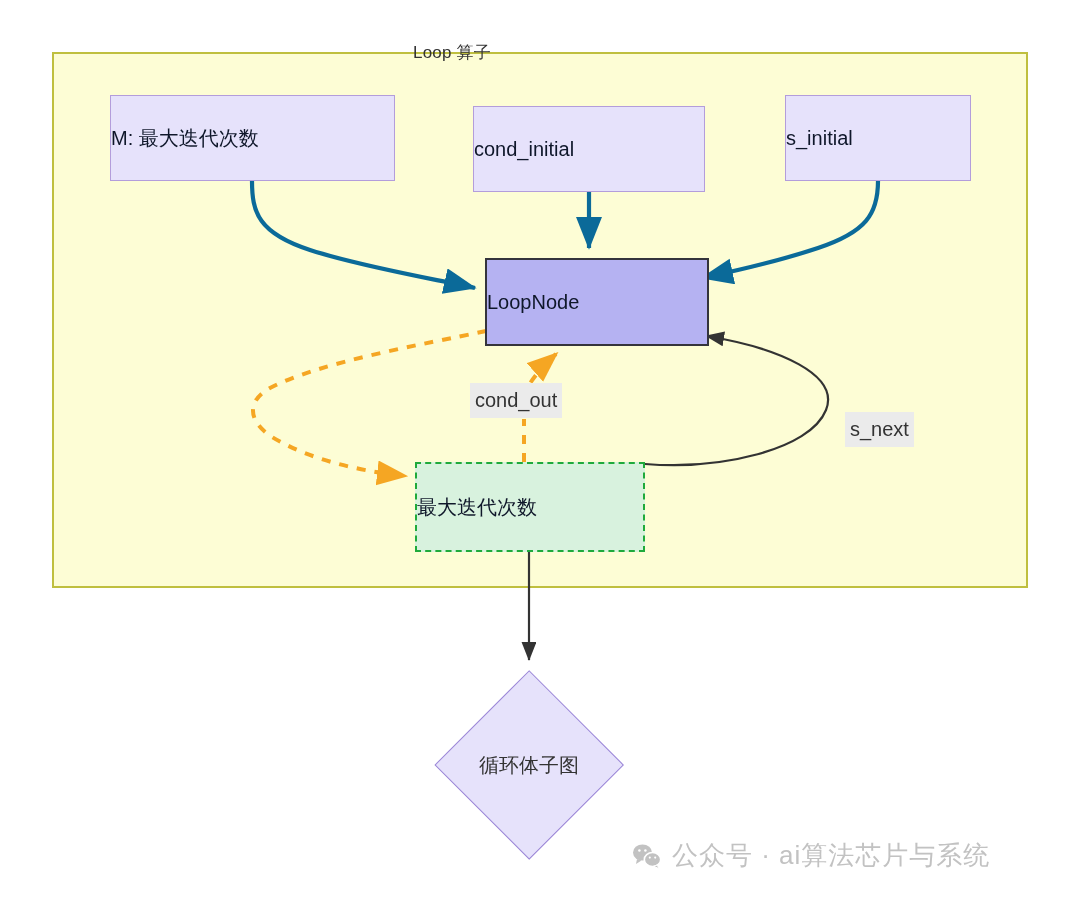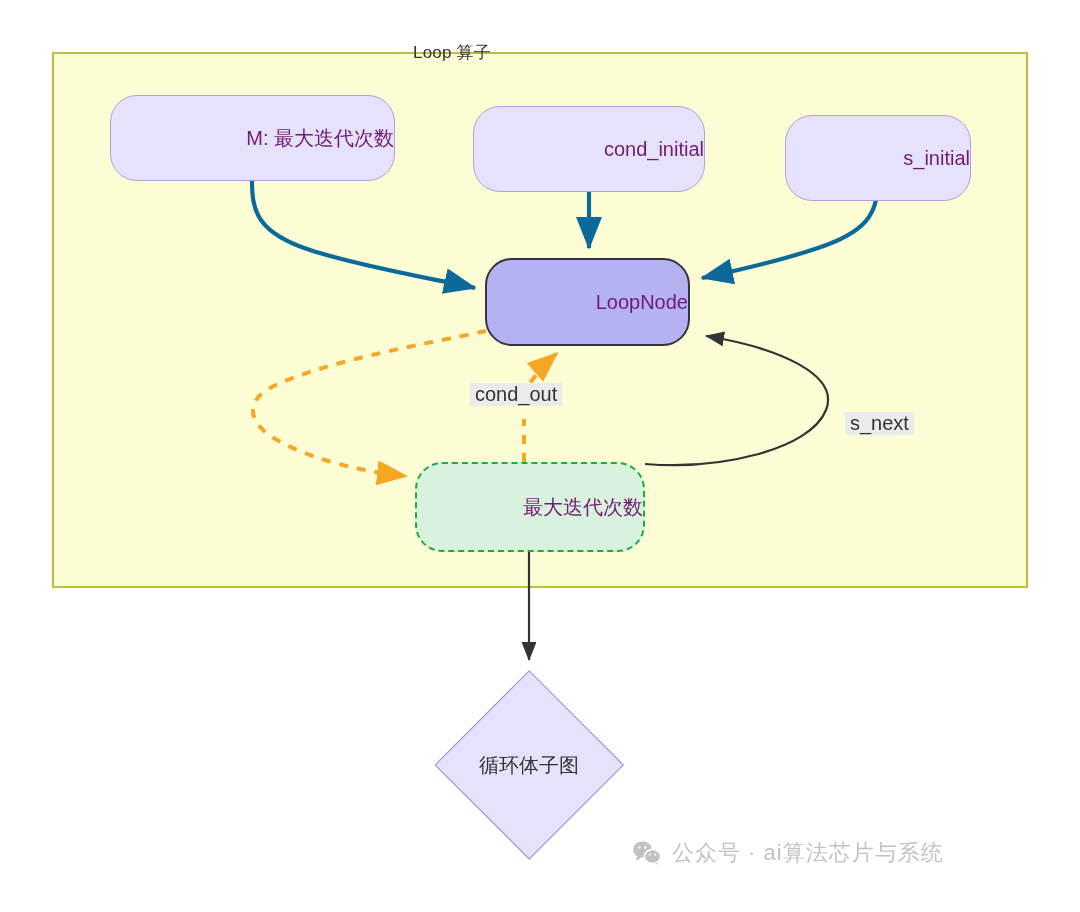--- a/index.html
+++ b/index.html
@@ -52,38 +52,37 @@
     color: #333333;
     letter-spacing: 0.2px;
   }
 
   
   .node-rect {
     position: absolute;
     box-sizing: border-box;
     display: flex;
     align-items: center;
-    justify-content: flex-end;
+    justify-content: flex-start;
     font-size: 20px;
-    color: #701a75;
+    color: #0f172a;
     text-align: center;
-    border-radius: 27px;
   }
 
   .lavender {
     background: #e6e2fb;
     border: 1.6px solid #b39ddb;
   }
 
   #node-m      { left: 110px; top: 95px;  width: 285px; height: 86px; }
   #node-cond   { left: 473px; top: 106px;  width: 232px; height: 86px; }
-  #node-sinit  { left: 785px; top: 95px;  width: 186px; height: 86px; margin-top: 20px; }
+  #node-sinit  { left: 785px; top: 95px;  width: 186px; height: 86px; }
 
   #node-loop {
-    left: 485px; top: 258px; width: 205px; height: 88px;
+    left: 485px; top: 258px; width: 224px; height: 88px;
     background: #b5b2f2;
     border: 2.4px solid #34343c;
   }
 
   #node-body {
     left: 415px; top: 462px; width: 230px; height: 90px;
     background: #d8f2de;
     border: 2.4px dashed #1faa3c;
   }
 
@@ -118,37 +117,37 @@
     font-size: 20px;
     color: #333333;
   }
 
   
   .edge-label {
     position: absolute;
     background: #ebebeb;
     color: #333333;
     font-size: 20px;
-    padding: 0 5px;
+    padding: 6px 5px;
     white-space: nowrap;
     box-sizing: border-box;
   }
   #label-cond-out { left: 470px; top: 383px; }
   #label-s-next   { left: 845px; top: 412px; }
 
   
   #watermark {
     position: absolute;
     left: 632px;
     top: 838px;
     display: flex;
     align-items: center;
     gap: 10px;
     color: #c2c2c2;
-    font-size: 22px;
+    font-size: 26px;
     white-space: nowrap;
   }
   #watermark .wm-text { color: #c2c2c2; letter-spacing: 1px; }
 </style>
 </head>
 <body>
 
 <div id="canvas">
 
   <div class="subgraph-box"></div>

